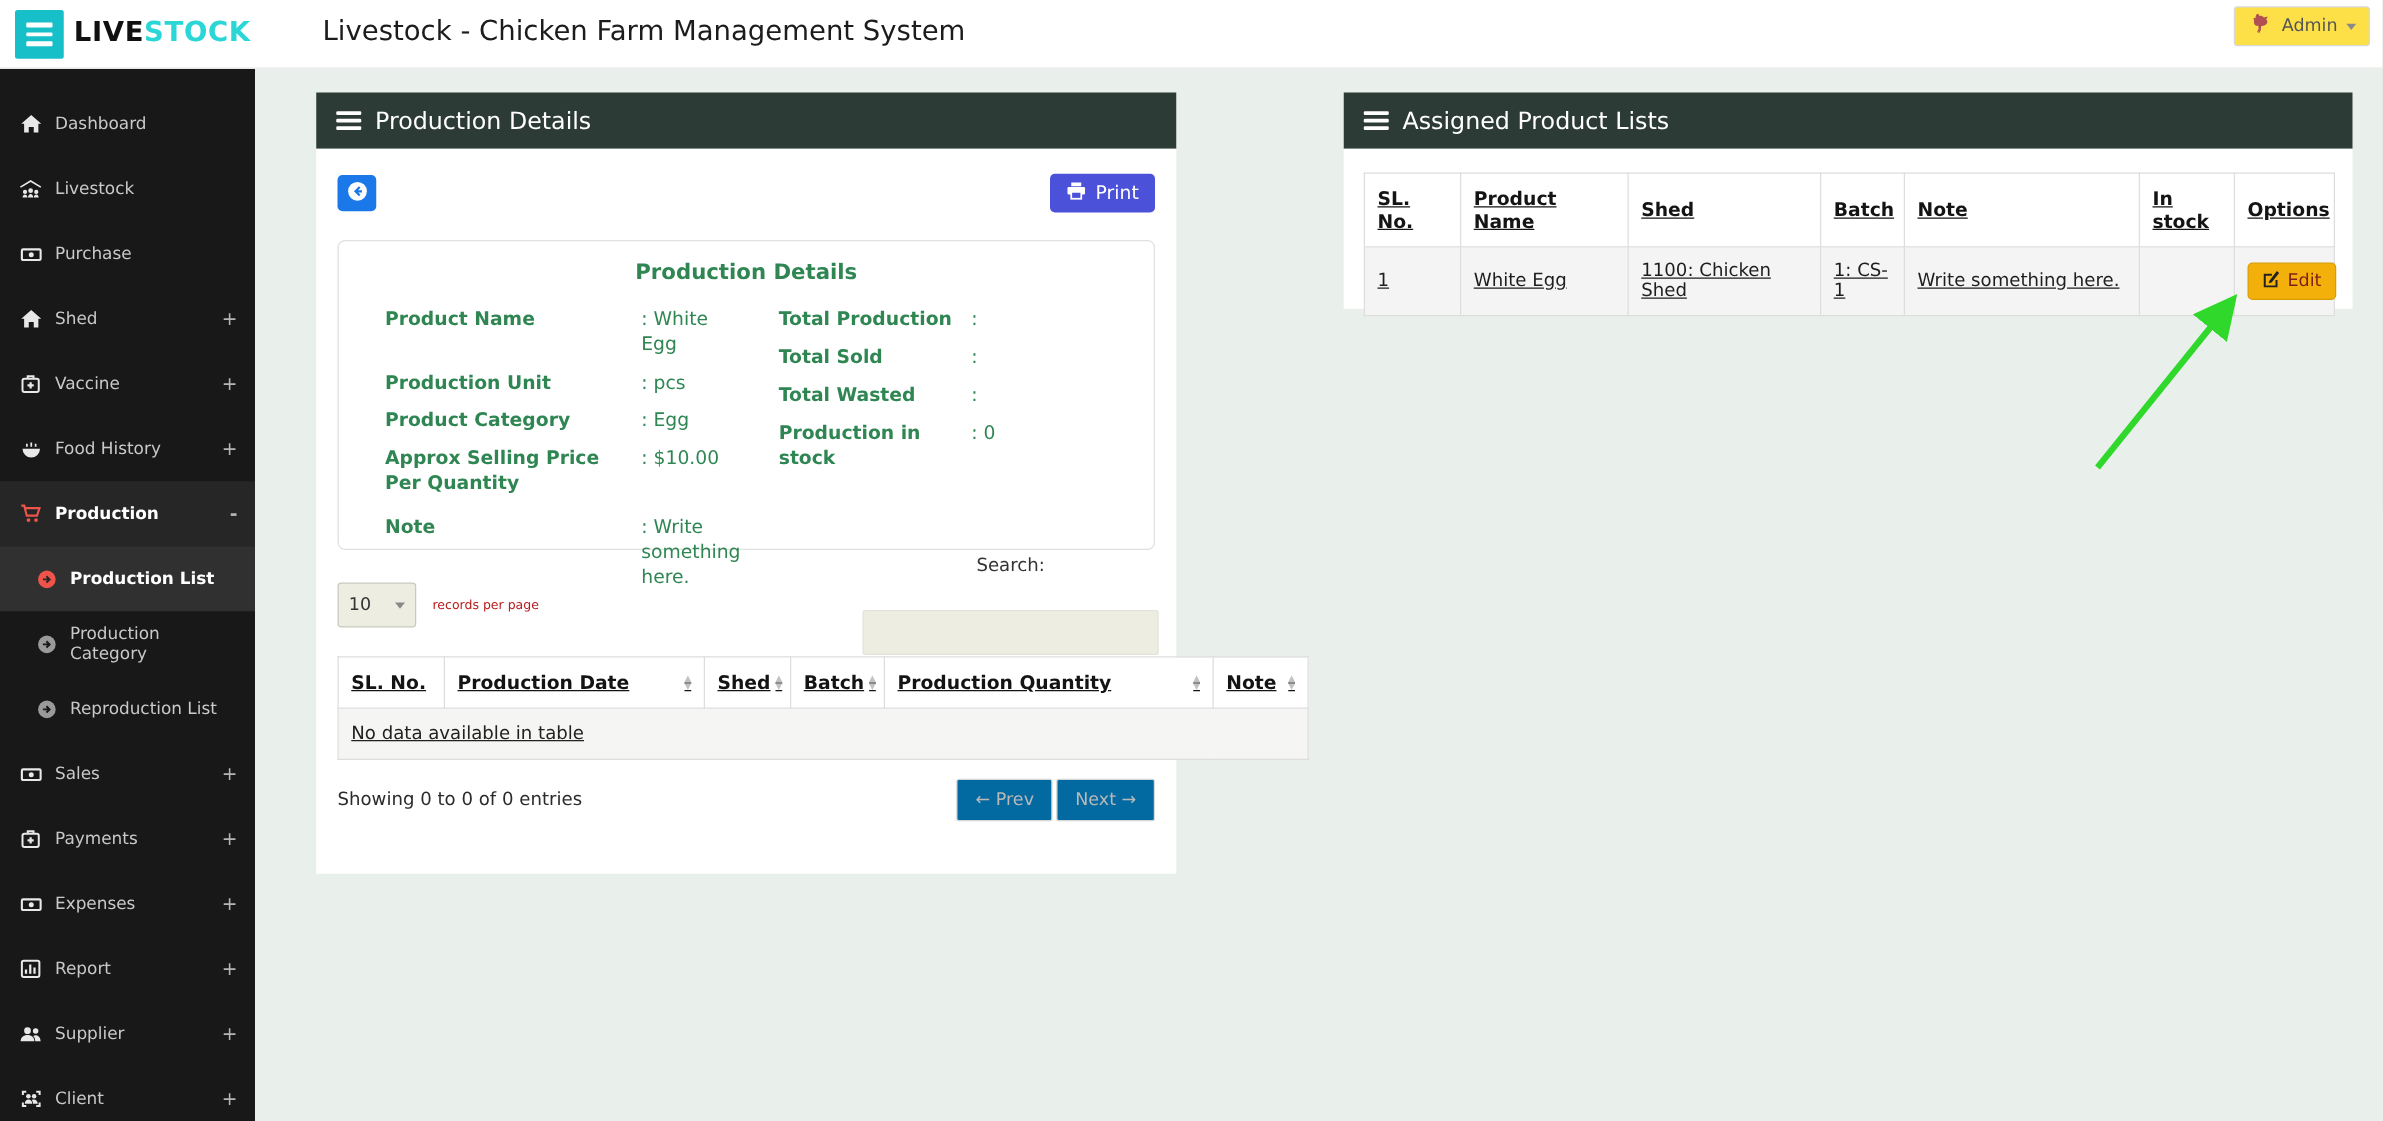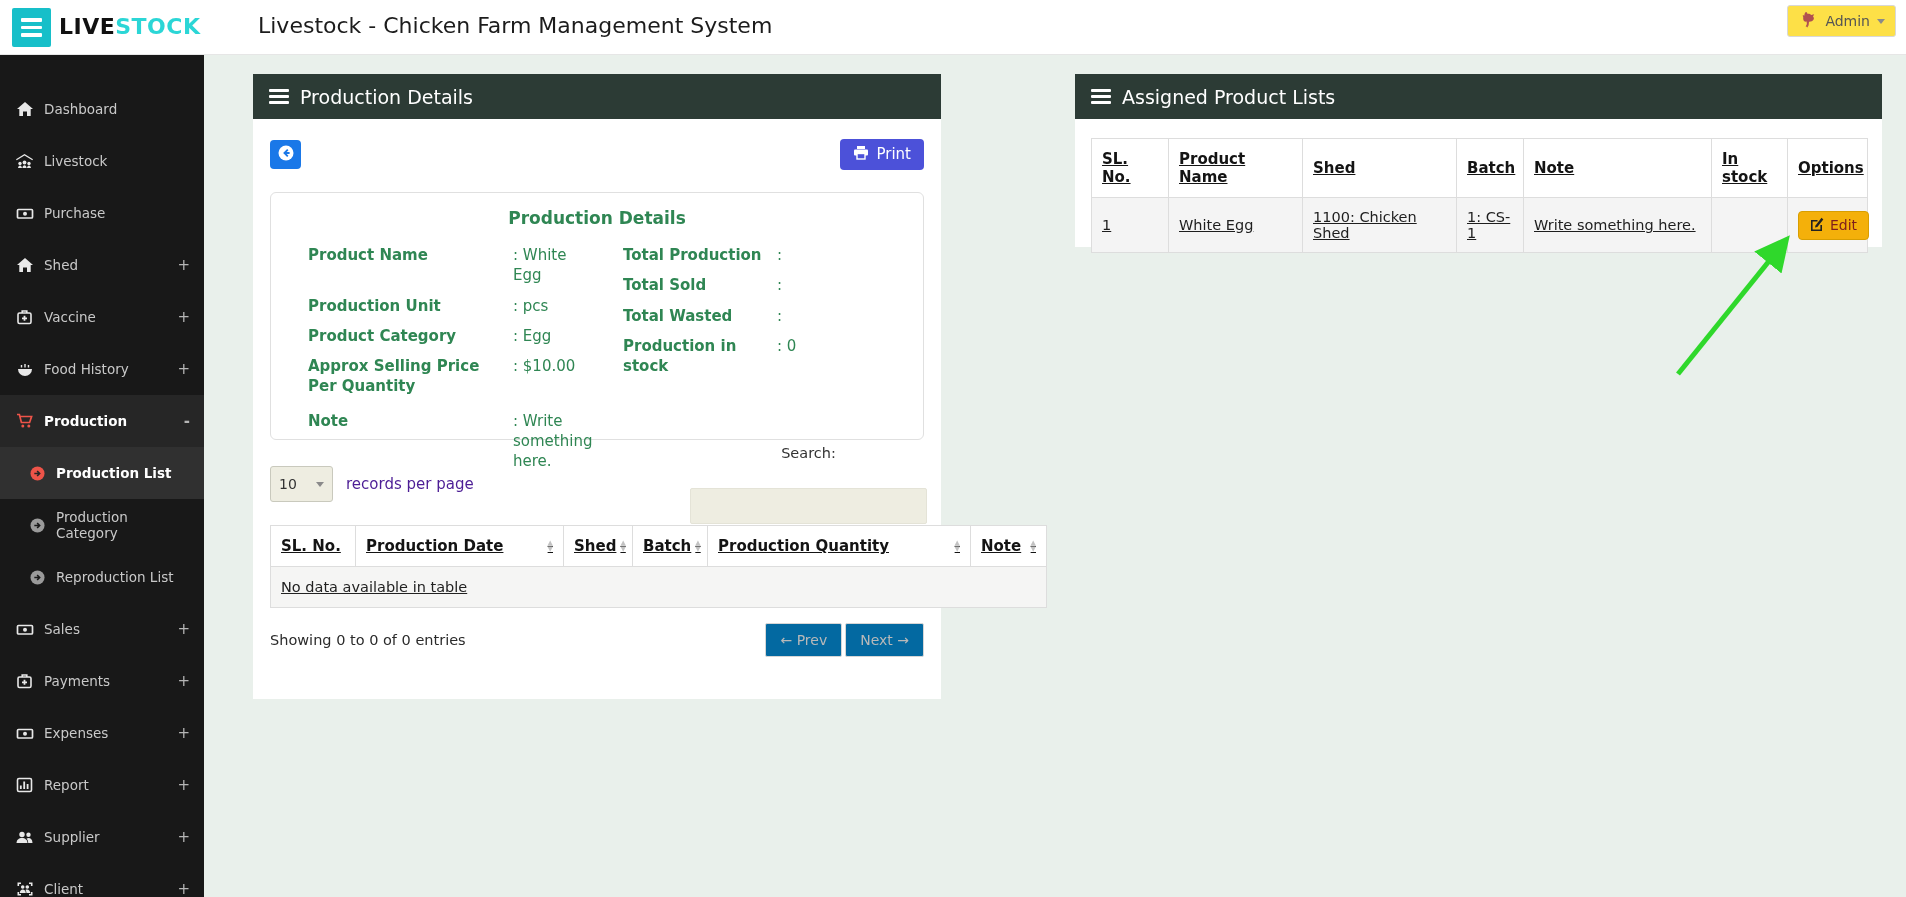--- a/index.html
+++ b/index.html
@@ -12,21 +12,21 @@
   .topbar{position:absolute;left:0;top:0;width:1906px;height:55px;background:#ffffff;z-index:4;border-bottom:1px solid #e6e6e6;}
   .logo-btn{position:absolute;left:12px;top:8px;width:39px;height:39px;background:#17bfc9;border-radius:2px;display:flex;flex-direction:column;justify-content:center;align-items:center;gap:4px;cursor:pointer;}
   .logo-btn i{display:block;width:21px;height:3.5px;background:#fff;border-radius:1px;}
   .brand{position:absolute;left:59px;top:14px;font-size:22px;font-weight:bold;letter-spacing:.5px;}
   .brand .live{color:#111;}
   .brand .stock{color:#2bd6d6;}
   .page-title{position:absolute;left:258px;top:13px;font-size:22px;color:#1c1c1c;font-weight:400;}
   .admin-btn{position:absolute;right:10px;top:5px;height:32px;display:flex;align-items:center;gap:7px;padding:0 10px;border:1px solid #d8d8d8;background:#fde047;border-radius:3px;color:#555;font-size:14px;cursor:pointer;}
   .caret{display:inline-block;width:0;height:0;border-left:4px solid transparent;border-right:4px solid transparent;border-top:5px solid #8a8a8a;}
   
-  .sidebar{position:absolute;left:0;top:55px;width:204px;height:842px;background:#181818;padding-top:28px;z-index:3;}
+  .sidebar{position:absolute;left:0;top:55px;width:204px;height:842px;background:#181818;padding-top:18px;z-index:3;}
   .s-item{height:52px;display:flex;align-items:center;padding-left:15px;padding-right:14px;color:#c9c9c9;font-size:13.5px;cursor:pointer;}
   .s-item .sicon{width:19px;display:flex;justify-content:center;margin-right:10px;color:#e8e8e8;flex:none;}
   .s-item .plus{margin-left:auto;color:#b5b5b5;font-size:15px;}
   .s-item.active-parent{background:#262626;color:#ffffff;font-weight:bold;}
   .s-item.sub{padding-left:28px;}
   .s-item.sub .sicon{margin-right:9px;}
   .s-item.sub.active-sub{background:#303030;color:#ffffff;font-weight:bold;}
   
   .content{position:absolute;left:204px;top:55px;width:1702px;height:842px;}
   .panel-header{height:45px;background:#2c3b35;display:flex;align-items:center;padding-left:16px;gap:11px;color:#fff;font-size:19px;}
@@ -42,21 +42,21 @@
   .details-grid{display:flex;}
   .d-col{width:50%;}
   .d-row{display:flex;margin-bottom:10px;color:#2f8653;font-size:15px;line-height:1.35;}
   .d-col.leftc .d-row{padding-left:37px;}
   .d-col.leftc .d-label{width:205px;font-weight:bold;flex:none;}
   .d-col.leftc .d-val{width:150px;}
   .d-col.rightc .d-row{padding-left:26px;}
   .d-col.rightc .d-label{width:154px;font-weight:bold;flex:none;}
   .controls{position:absolute;left:17px;right:14px;top:347px;height:36px;display:flex;align-items:center;}
   .page-size{width:63px;height:36px;background:#eeede1;border:1px solid #c9c9bd;border-radius:3px;font-size:14px;color:#333;padding:0 8px;display:flex;align-items:center;justify-content:space-between;cursor:pointer;}
-  .records-label{margin-left:13px;font-size:15px;color:#4c1d95;}
+  .records-label{margin-left:13px;font-size:10px;color:#b91c1c;}
   .search-wrap{margin-left:auto;display:flex;align-items:center;gap:27px;flex-direction:column;}
   .search-label{font-size:14.5px;color:#333;}
   .search-input{width:237px;height:36px;background:#eeede1;border:1px solid #e4e3d7;border-radius:2px;font-family:inherit;font-size:14px;padding:0 8px;color:#333;}
   table{border-collapse:collapse;table-layout:fixed;width:100%;}
   th,td{border:1px solid #ddd;text-align:left;font-size:15px;text-decoration:underline;}
   th{padding:11px 10px;color:#141414;background:#fff;}
   .th-inner{display:flex;align-items:center;justify-content:space-between;gap:4px;}
   .sort{display:flex;flex-direction:column;color:#c2c2c2;font-size:7px;line-height:6px;flex:none;cursor:pointer;}
   .ltable{position:absolute;left:17px;right:17px;top:406px;}
   .no-data td{background:#f5f5f4;padding:12px 10px;font-size:14.5px;color:#222;}

